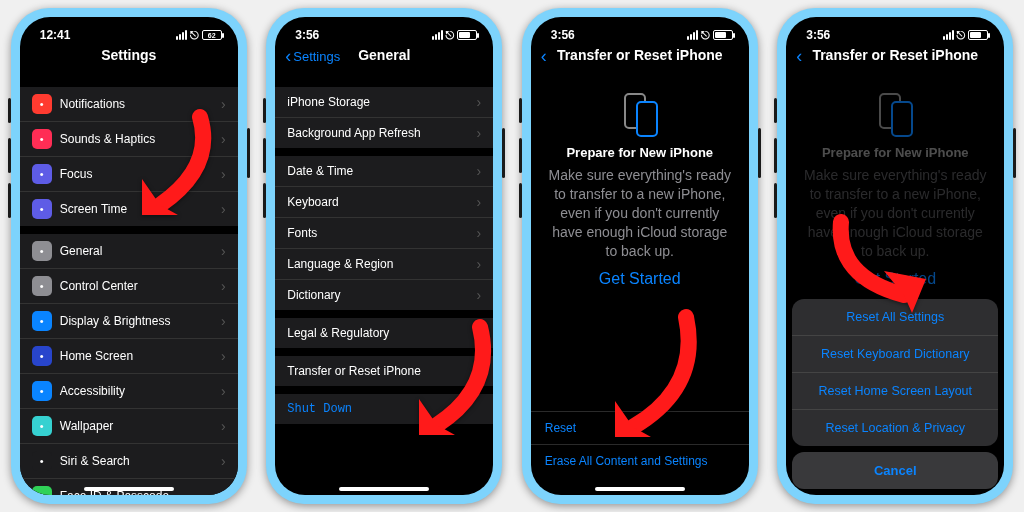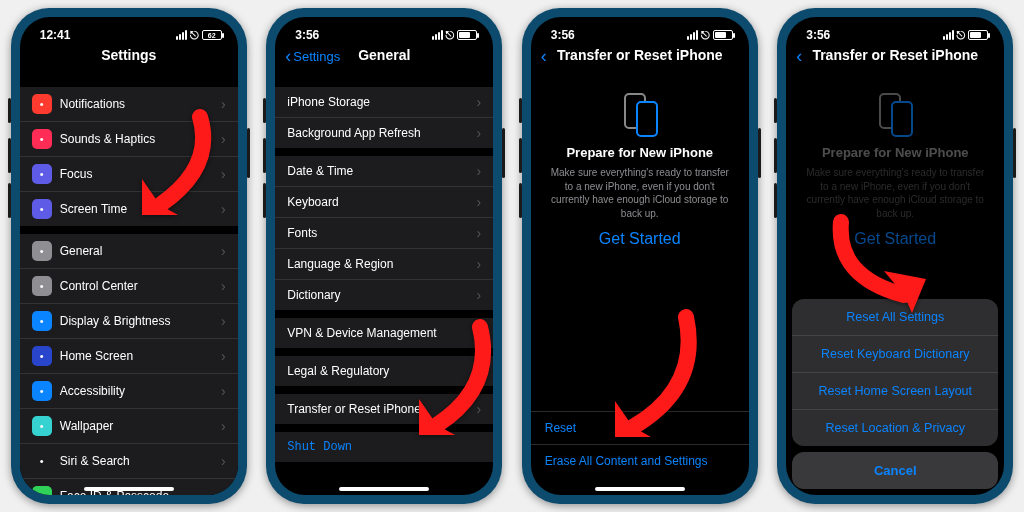--- a/index.html
+++ b/index.html
@@ -10,21 +10,21 @@
     justify-content: space-around;
     align-items: flex-start;
     width: 1024px;
     height: 512px;
     padding: 8px 4px;
     gap: 6px;
   }
   .phone {
     width: 236px;
     height: 496px;
-    background: #0c4a6e;
+    background: #7dd3fc;
     border-radius: 38px;
     padding: 9px;
     position: relative;
     box-shadow: 0 2px 8px rgba(0,0,0,0.4);
   }
   .side-btn { position:absolute; background:#1a1a1a; border-radius:2px; }
   .side-btn.r1 { right:-3px; top:120px; width:3px; height:50px; }
   .side-btn.l1 { left:-3px; top:90px; width:3px; height:25px; }
   .side-btn.l2 { left:-3px; top:130px; width:3px; height:35px; }
   .side-btn.l3 { left:-3px; top:175px; width:3px; height:35px; }
@@ -88,21 +88,21 @@
   }
   .link { color:#0a84ff;font-family:Liberation Mono, monospace; }
   .homebar { position:absolute; bottom:4px; left:50%; transform:translateX(-50%); width:90px; height:4px; background:#fff; border-radius:3px; }
   
   
   .hero { text-align:center; padding:14px 16px 10px; }
   .hero-icon { width:44px; height:44px; margin:0 auto 8px; position:relative; }
   .hero-icon .p1 { position:absolute; left:6px; top:0; width:22px; height:36px; border:2px solid #888; border-radius:5px; }
   .hero-icon .p2 { position:absolute; right:4px; bottom:0; width:22px; height:36px; border:2px solid #0a84ff; border-radius:5px; background:#000;}
   .hero-title { font-weight:600; font-size:13px; margin-bottom:6px; }
-  .hero-sub { color:#8e8e93; font-size:10px; line-height:1.35; }
+  .hero-sub { color:#8e8e93; font-size:14px; line-height:1.35; }
   .hero-link { color:#0a84ff; font-size:16px; margin-top:10px; display:inline-block;}
   .linkrow { padding:9px 14px; color:#0a84ff; font-size:12px; border-top:0.5px solid #2a2a2a;}
   
   
   .sheet-backdrop .hero, .sheet-backdrop .hero-title, .sheet-backdrop .hero-sub { opacity:0.55; }
   .sheet {
     position:absolute; bottom:6px; left:6px; right:6px;
   }
   .sheet .opts { background:rgba(50,50,52,0.92); border-radius:12px; overflow:hidden; margin-bottom:6px;}
   .sheet .opt { text-align:center; padding:11px 4px; color:#0a84ff; font-size:12.5px; border-bottom:0.5px solid #444;}
@@ -300,26 +300,20 @@
             <span>Language &amp; Region</span>
             <span class="chev">›</span>
           </div>
           <div class="row">
             <span>Dictionary</span>
             <span class="chev">›</span>
           </div>
         </div>
         <div class="group">
           <div class="row">
-            <span>VPN &amp; Device Management</span>
-            <span class="chev">›</span>
-          </div>
-        </div>
-        <div class="group">
-          <div class="row">
             <span>Legal &amp; Regulatory</span>
             <span class="chev">›</span>
           </div>
         </div>
         <div class="group">
           <div class="row">
             <span>Transfer or Reset iPhone</span>
             <span class="chev">›</span>
           </div>
         </div>

